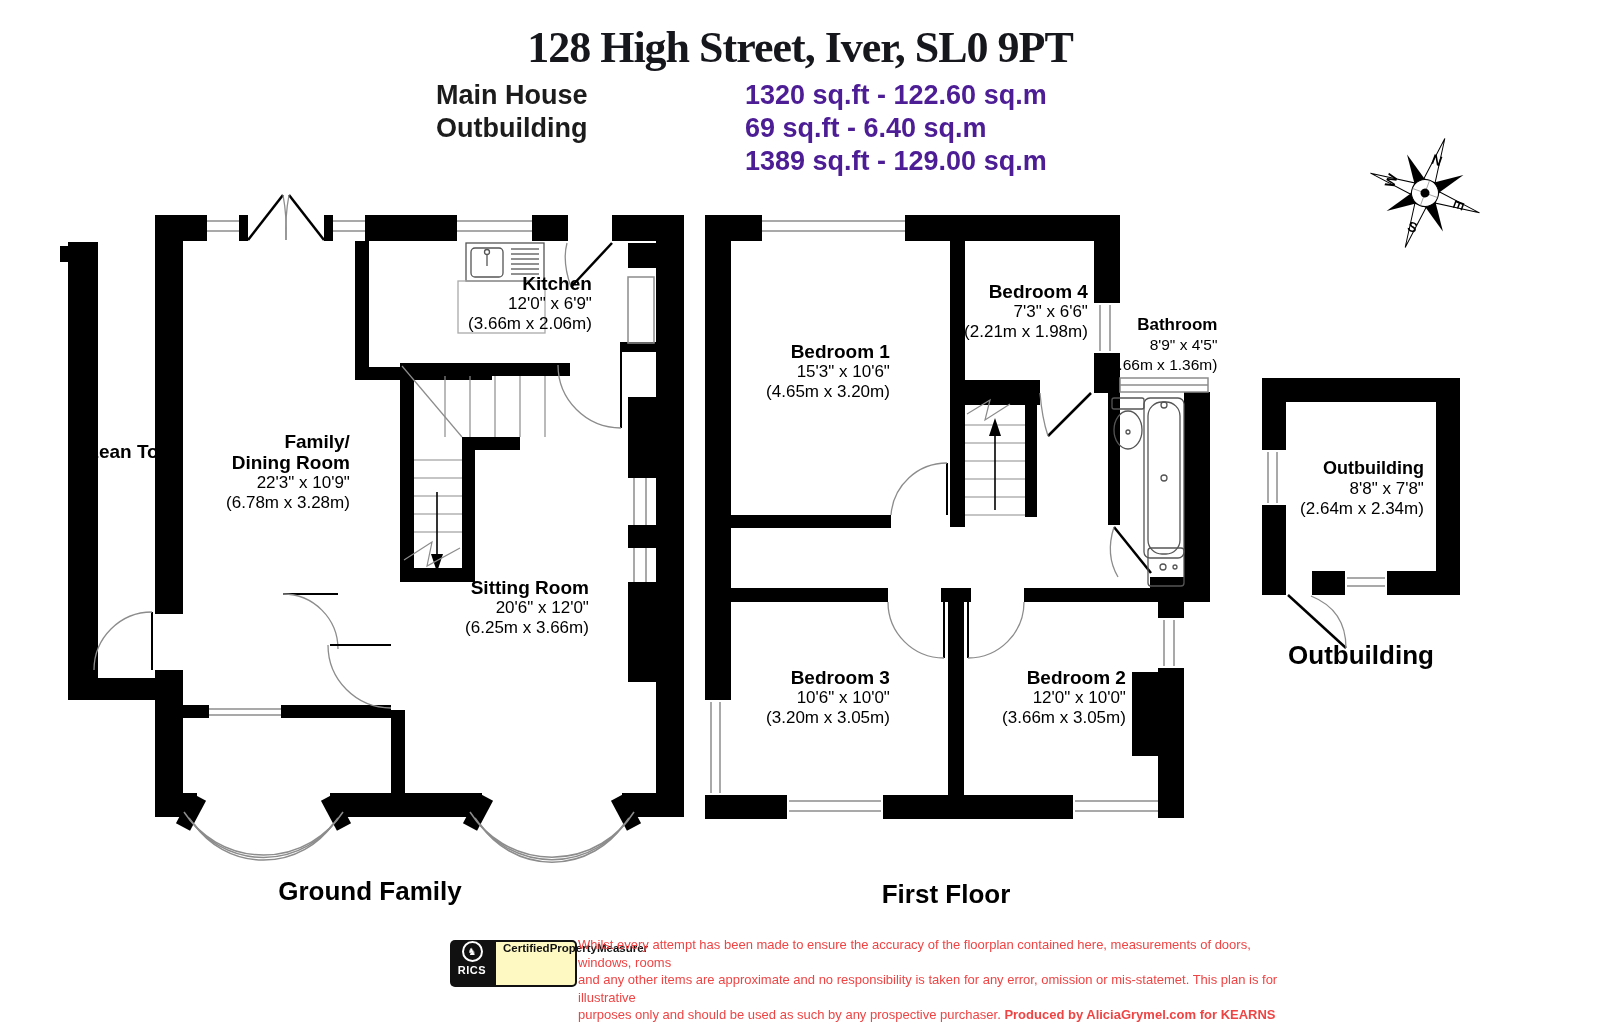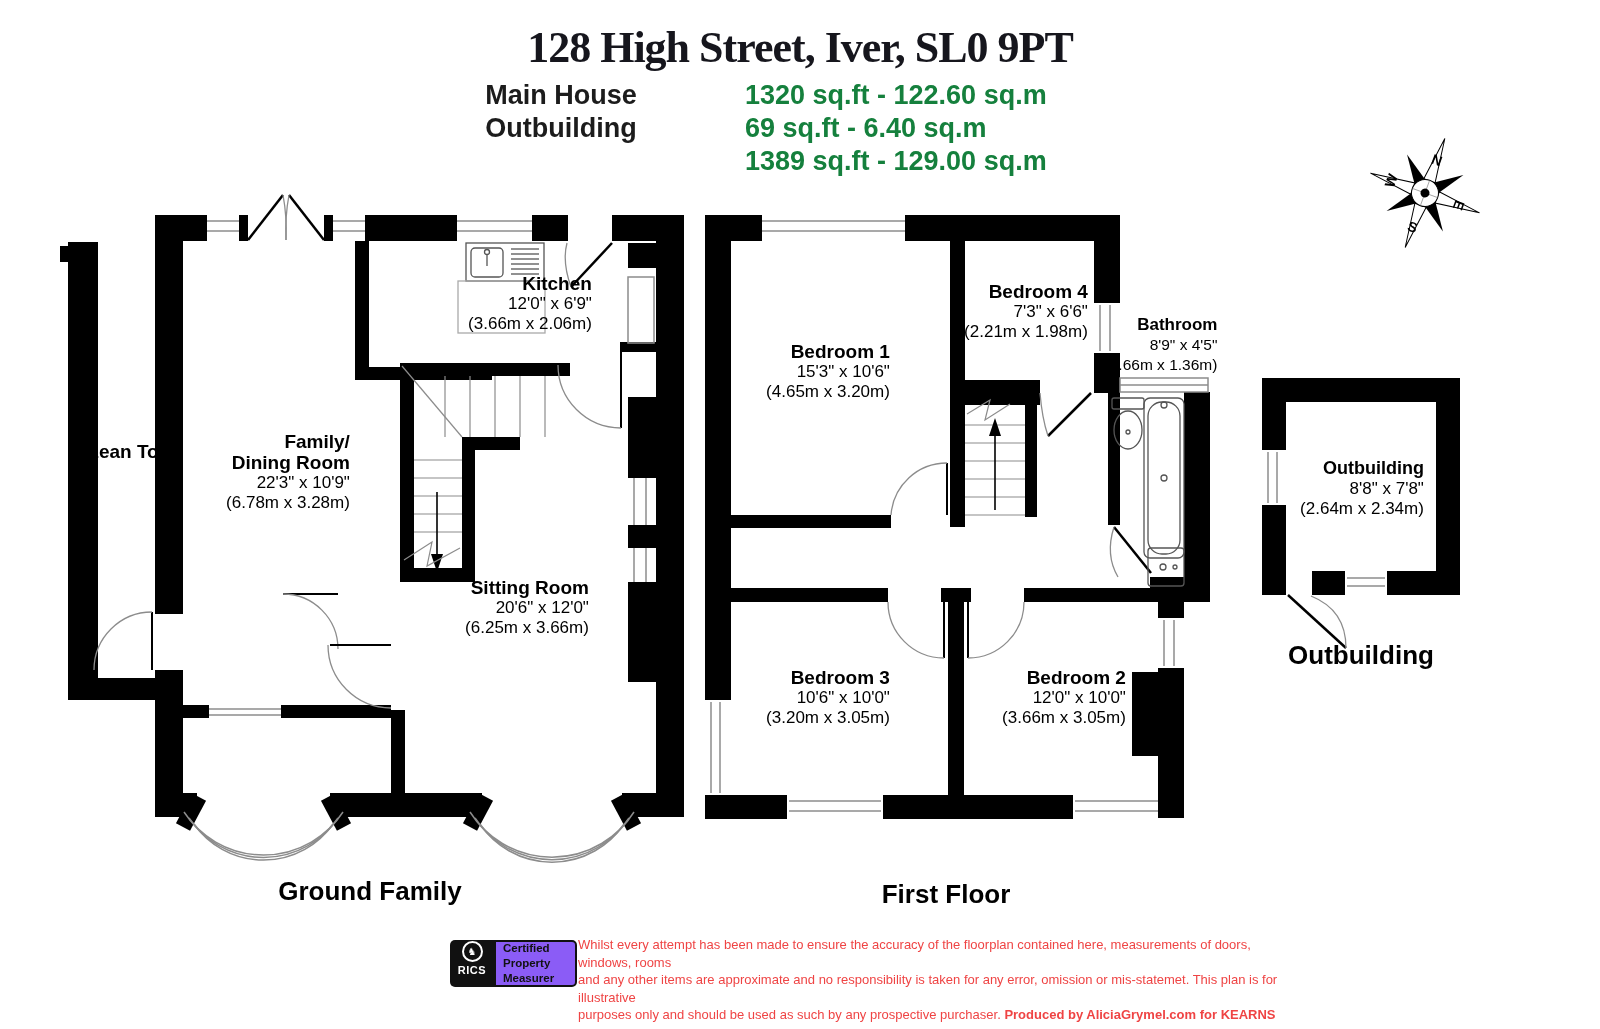--- a/index.html
+++ b/index.html
@@ -1,37 +1,37 @@
 <!DOCTYPE html>
 <html><head>
 <meta charset="utf-8">
 <style>
   html,body{margin:0;padding:0;background:#fff;}
   .canvas{position:relative;width:1600px;height:1029px;background:#ffffff;overflow:hidden;
           font-family:"Liberation Sans",sans-serif;color:#000;}
   .title{position:absolute;left:800px;top:22px;transform:translateX(-50%);
          font-family:"Liberation Serif",serif;font-weight:bold;font-size:44px;
          letter-spacing:-1px;white-space:nowrap;color:#16161d;}
-  .area-label{position:absolute;left:436px;width:250px;text-align:center;
+  .area-label{position:absolute;left:436px;width:250px;text-align:left;
               font-size:27px;font-weight:bold;color:#1c1c1c;white-space:nowrap;}
   .area-value{position:absolute;left:745px;font-size:27px;font-weight:bold;
-              color:#15803d;white-space:nowrap;}
+              color:#4c1d95;white-space:nowrap;}
   .room-label{position:absolute;transform:translate(-50%,-50%);text-align:right;white-space:nowrap;}
   .rname{font-weight:bold;font-size:19px;line-height:21px;}
   .rdim{font-size:17px;line-height:20px;}
   .floor-label{position:absolute;transform:translate(-50%,-50%);font-weight:bold;font-size:26px;white-space:nowrap;}
   svg.plan{position:absolute;left:0;top:0;}
   .rics-badge{position:absolute;left:450px;top:940px;width:44px;height:47px;background:#111;
               border-radius:5px 0 0 5px;display:flex;flex-direction:column;align-items:center;justify-content:flex-end;}
   .rics-emblem{width:17px;height:17px;border:2px solid #fff;border-radius:50%;margin-bottom:2px;
                display:flex;align-items:center;justify-content:center;color:#fff;font-size:10px;line-height:10px;}
   .rics-text{color:#fff;font-weight:bold;font-size:11px;letter-spacing:.5px;margin-bottom:11px;}
   .cpm-badge{position:absolute;left:494px;top:940px;width:72px;height:43px;border:2px solid #111;
-             border-radius:0 5px 5px 0;background:#8b5cf6;padding:0 0 0 7px;
-             display:flex;flex-direction:column;justify-content:space-between;}
+             border-radius:0 5px 5px 0;background:#fef9c3;padding:0 0 0 7px;
+             display:flex;flex-direction:row;justify-content:flex-start;}
   .cpm-line{font-weight:bold;font-size:11.5px;line-height:13px;color:#111;}
   .disclaimer{position:absolute;left:578px;top:936px;width:700px;font-size:13px;
               line-height:17.5px;color:#ef4444;}
   .disclaimer b{font-weight:bold;}
 </style>
 </head>
 <body>
 
 <div class="canvas">
 

